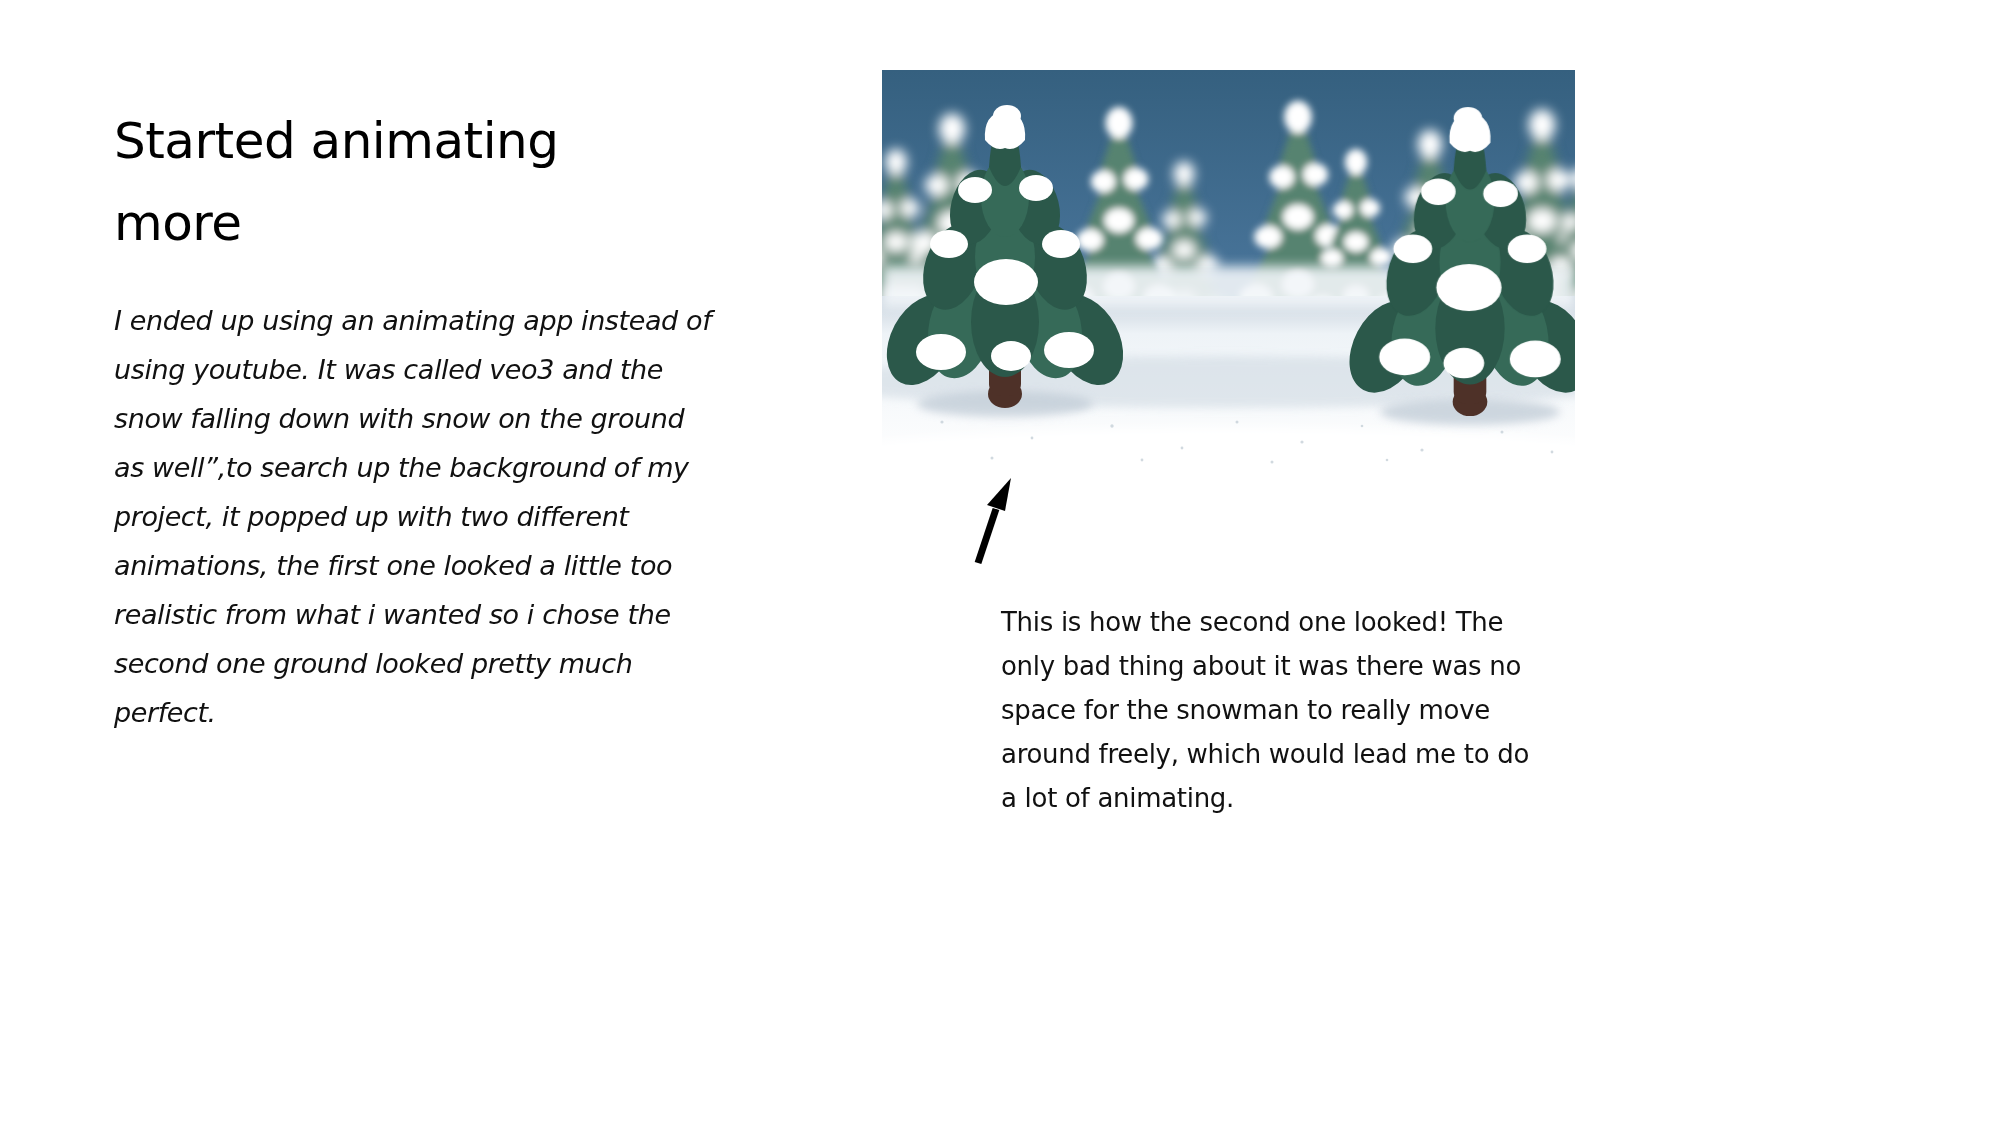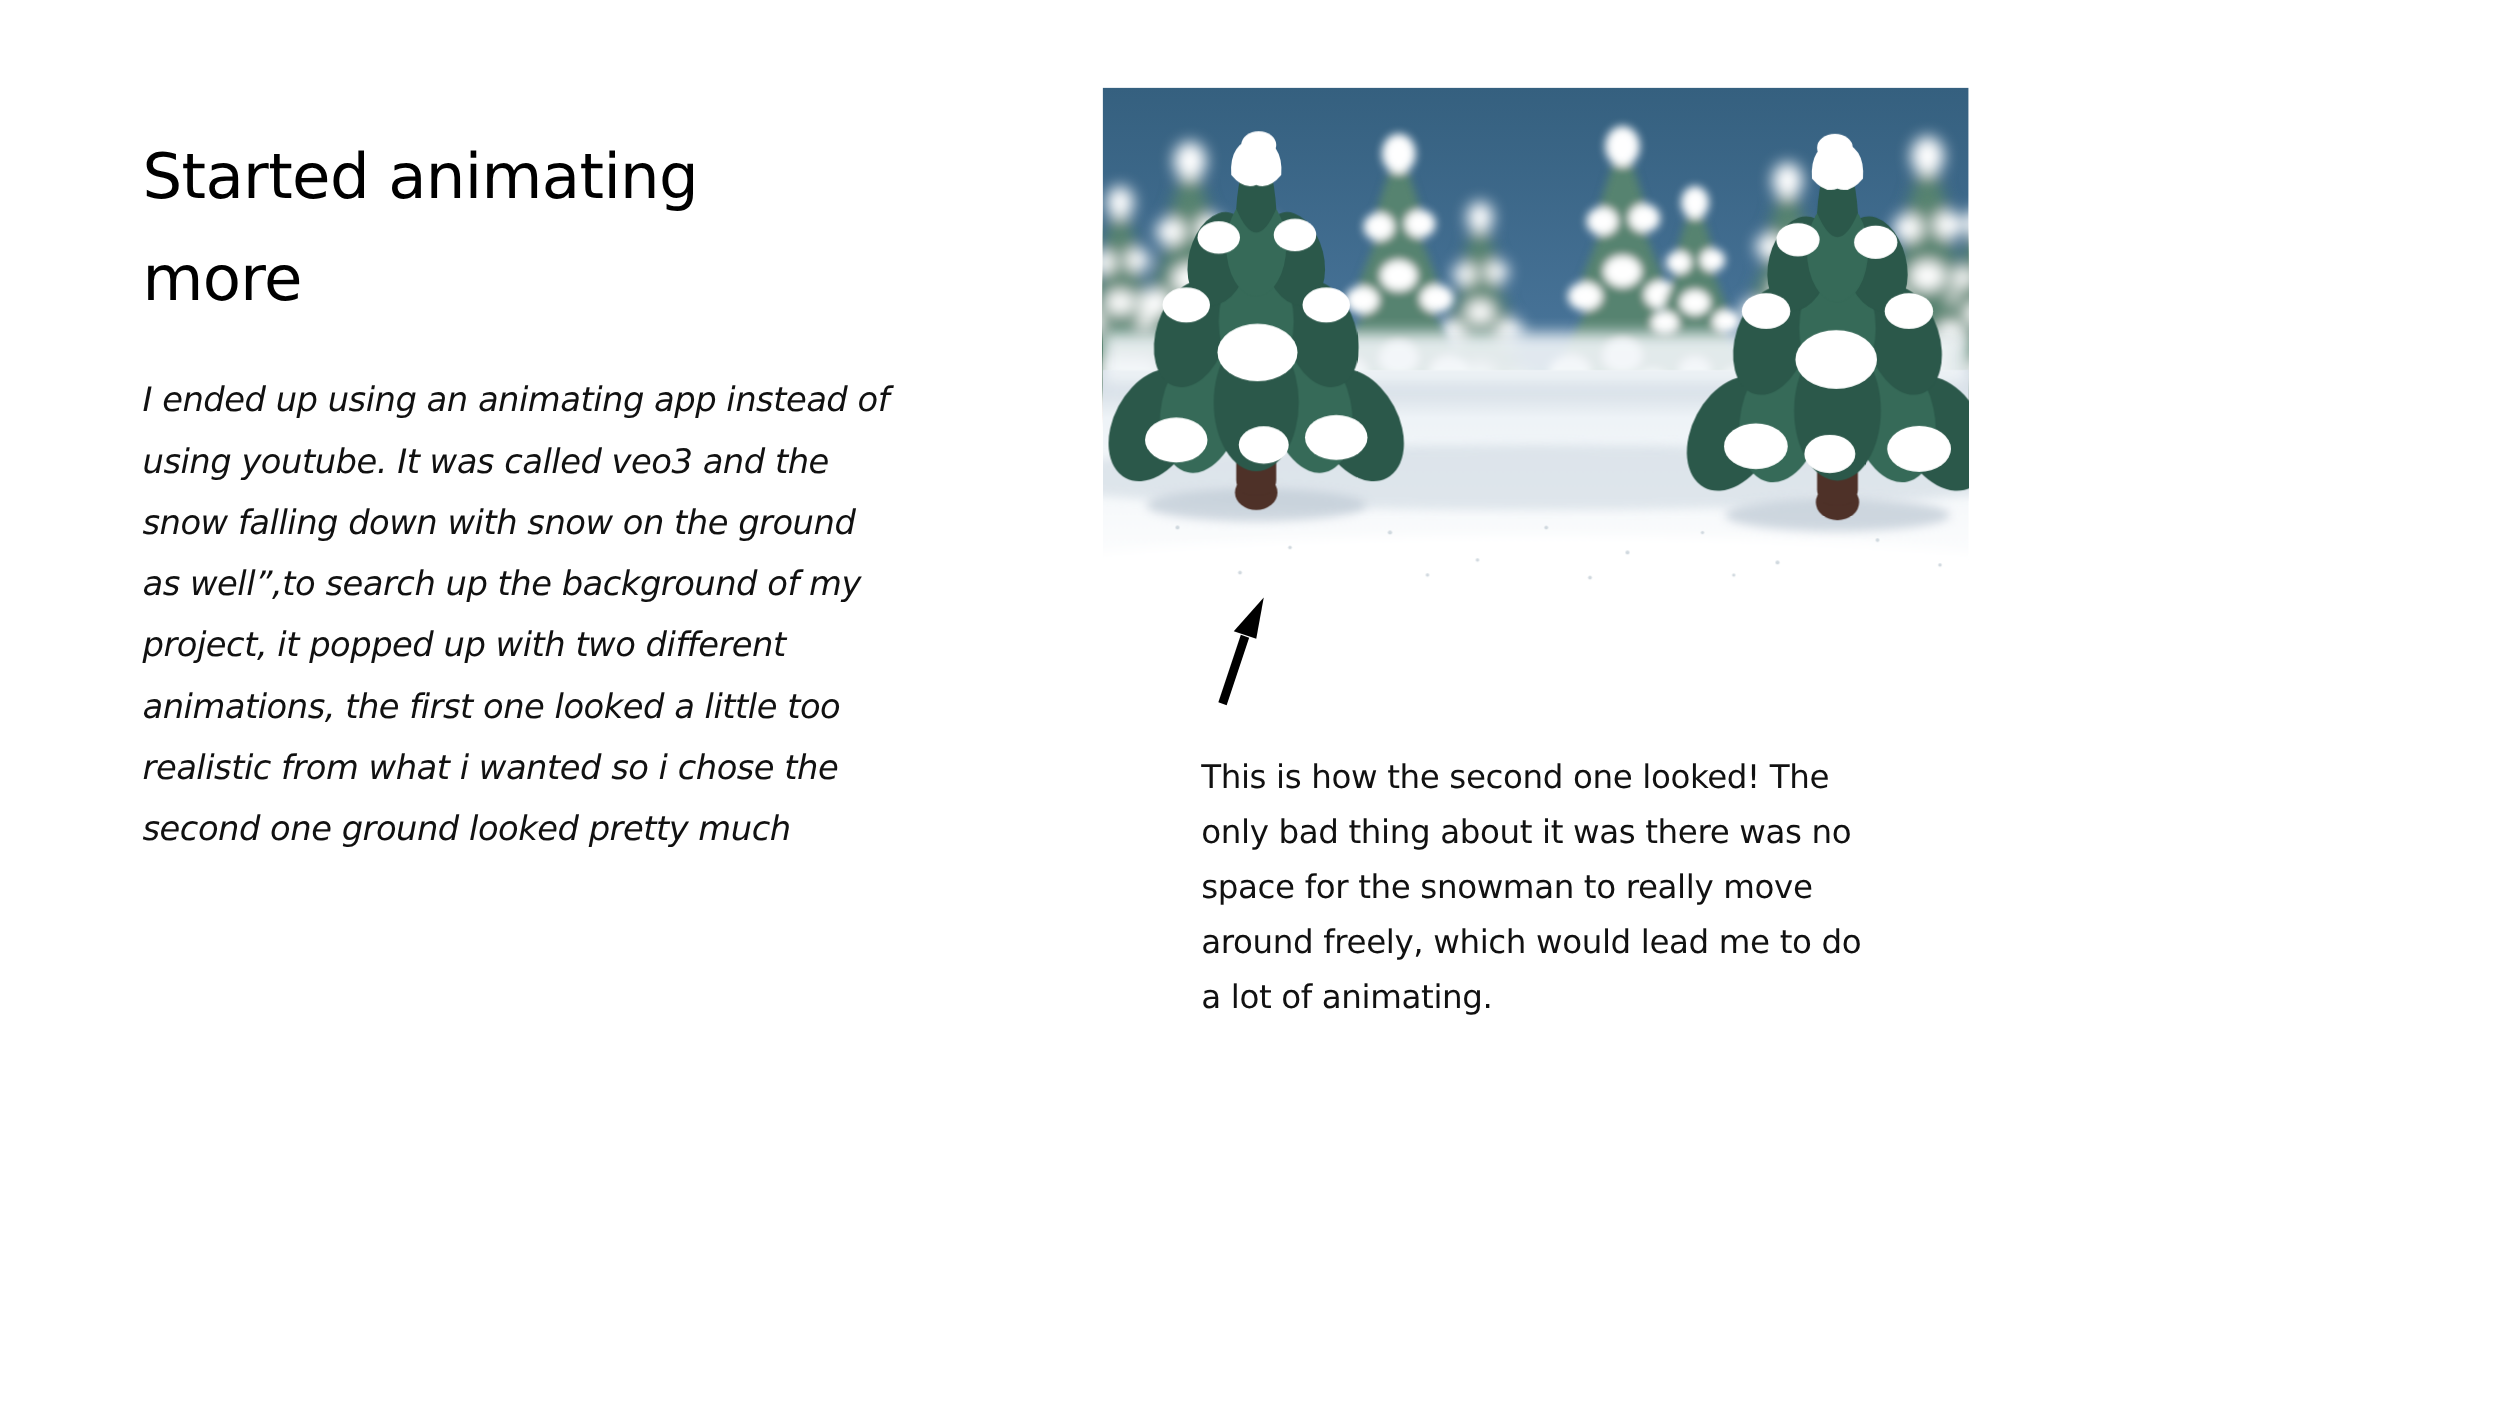--- a/index.html
+++ b/index.html
@@ -26,21 +26,21 @@
   .title{
     position:absolute;left:85px;top:100px;
     font-size:50px;line-height:82px;letter-spacing:-0.5px;
     color:var(--title);
   }
   .bodytext{
     position:absolute;left:85px;top:296px;
     font-size:27px;line-height:49px;letter-spacing:-0.4px;font-style:italic;
   }
   .caption{
-    position:absolute;left:932px;top:600px;
+    position:absolute;left:972px;top:600px;
     font-size:26px;line-height:44px;letter-spacing:-0.3px;
   }
   .line{white-space:pre;}
   .photo{
     position:absolute;left:853px;top:70px;width:693px;height:398px;
     overflow:hidden;
   }
   .photo svg{display:block;width:100%;height:100%;}
   .arrow{
     position:absolute;left:938px;top:470px;width:60px;height:100px;
@@ -58,20 +58,21 @@
 
   <div class="bodytext">
       <div class="line">I ended up using an animating app instead of</div>
       <div class="line">using youtube. It was called veo3 and the</div>
       <div class="line">snow falling down with snow on the ground</div>
       <div class="line">as well”,to search up the background of my</div>
       <div class="line">project, it popped up with two different</div>
       <div class="line">animations, the first one looked a little too</div>
       <div class="line">realistic from what i wanted so i chose the</div>
       <div class="line">second one ground looked pretty much</div>
+      <div class="line">perfect.</div>
     </div>
 
   <div class="photo">
     <svg viewBox="0 0 693 398" preserveAspectRatio="none" xmlns="http://www.w3.org/2000/svg">
       <defs>
         <linearGradient id="skyg" x1="0" y1="0" x2="0" y2="1">
           <stop offset="0" style="stop-color:var(--sky_top)"></stop>
           <stop offset="1" style="stop-color:var(--sky_bottom)"></stop>
         </linearGradient>
         <linearGradient id="groundg" x1="0" y1="0" x2="0" y2="1">

